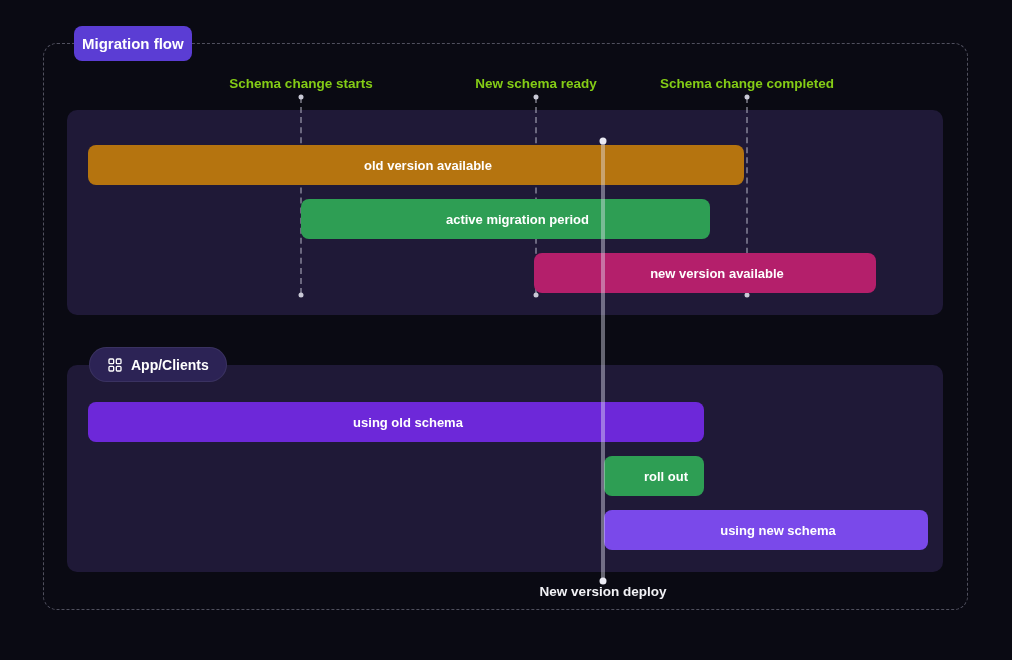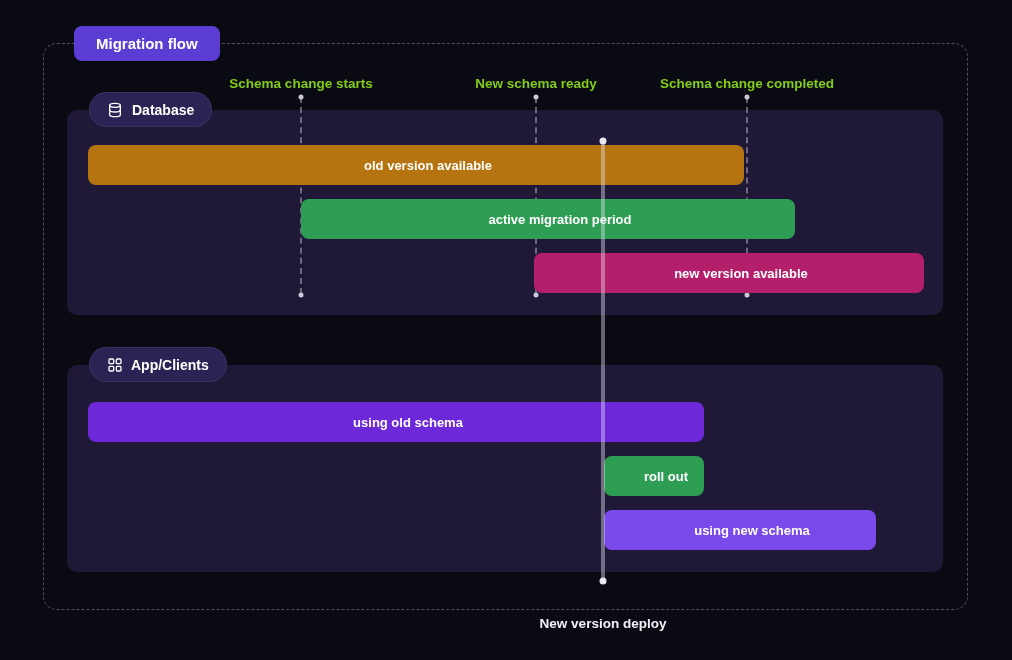--- a/index.html
+++ b/index.html
@@ -20,21 +20,21 @@
     width: 925px; height: 567px;
     border: 1px dashed #50505e;
     border-radius: 14px;
     z-index: 0;
   }
 
   .title-badge {
     position: absolute;
     left: 74px; top: 26px;
     height: 35px;
-    padding: 0 22px;
+    padding: 0 8px;
     display: flex; align-items: center; justify-content: center;
     color: #ffffff;
     font-size: 15px; font-weight: bold;
     border-radius: 8px;
     z-index: 6;
   }
 
   .marker-label {
     position: absolute;
     transform: translateX(-50%);
@@ -144,38 +144,28 @@
   <div class="dash-line" style="left:535px; top:97px; height:197px;"></div>
   <div class="dot" style="left:536px; top:97px;"></div>
   <div class="dot" style="left:536px; top:295px;"></div>
 
   <div class="dash-line" style="left:746px; top:97px; height:197px;"></div>
   <div class="dot" style="left:747px; top:97px;"></div>
   <div class="dot" style="left:747px; top:295px;"></div>
 
   <div class="panel" style="top: 110px; height: 205px; background-color: rgb(31, 25, 55);"></div>
 
-  <div class="badge" style="left: 89px; top: 92px; background-color: rgb(44, 35, 85);">
-    <span class="badge-icon">
-      <svg width="16" height="16" viewBox="0 0 24 24" fill="none" stroke="#ffffff" stroke-width="2" stroke-linecap="round" stroke-linejoin="round">
-        <ellipse cx="12" cy="5" rx="8" ry="3"></ellipse>
-        <path d="M4 5v7c0 1.66 3.58 3 8 3s8-1.34 8-3V5"></path>
-        <path d="M4 12v7c0 1.66 3.58 3 8 3s8-1.34 8-3v-7"></path>
-      </svg>
-    </span>
-    <span>Database</span>
-  </div>
 
   <div class="bar" style="left: 88px; top: 145px; width: 656px; background-color: rgb(181, 116, 15);">
     <span>old version available</span>
   </div>
-  <div class="bar" style="left: 301px; top: 199px; width: 494px; background-color: rgb(46, 158, 84);">
+  <div class="bar" style="left: 301px; top: 199px; width: 409px; background-color: rgb(46, 158, 84);">
     <span>active migration period</span>
   </div>
-  <div class="bar" style="left: 534px; top: 253px; width: 390px; background-color: rgb(180, 31, 107); text-align: right;">
+  <div class="bar" style="left: 534px; top: 253px; width: 342px; background-color: rgb(180, 31, 107); text-align: right;">
     <span>new version available</span>
   </div>
 
   <div class="panel" style="top: 365px; height: 207px; background-color: rgb(31, 25, 55);"></div>
 
   <div class="badge" style="left: 89px; top: 347px; background-color: rgb(44, 35, 85); gap: 8px;">
     <span class="badge-icon">
       <svg width="16" height="16" viewBox="0 0 24 24" fill="none" stroke="#ffffff" stroke-width="2" stroke-linecap="round" stroke-linejoin="round">
         <rect x="3" y="3" width="7" height="7" rx="1.5"></rect>
         <rect x="14" y="3" width="7" height="7" rx="1.5"></rect>
@@ -185,22 +175,22 @@
     </span>
     <span>App/Clients</span>
   </div>
 
   <div class="bar" style="left: 88px; top: 402px; width: 616px; background-color: #6d28d9;">
     <span>using old schema</span>
   </div>
   <div class="bar" style="left: 604px; top: 456px; width: 100px; background-color: rgb(46, 158, 84);">
     <span>roll out</span>
   </div>
-  <div class="bar" style="left: 604px; top: 510px; width: 272px; background-color: rgb(122, 73, 234);">
+  <div class="bar" style="left: 604px; top: 510px; width: 324px; background-color: rgb(122, 73, 234);">
     <span>using new schema</span>
   </div>
 
   <div class="deploy-line"></div>
   <div class="deploy-dot" style="left:603px; top:141px;"></div>
   <div class="deploy-dot" style="left:603px; top:581px;"></div>
-  <div class="bottom-label" style="left:603px; top:584px;margin-top:32px;">New version deploy</div>
+  <div class="bottom-label" style="left:603px; top:584px;">New version deploy</div>
 
 </div>
 
 </body></html>

